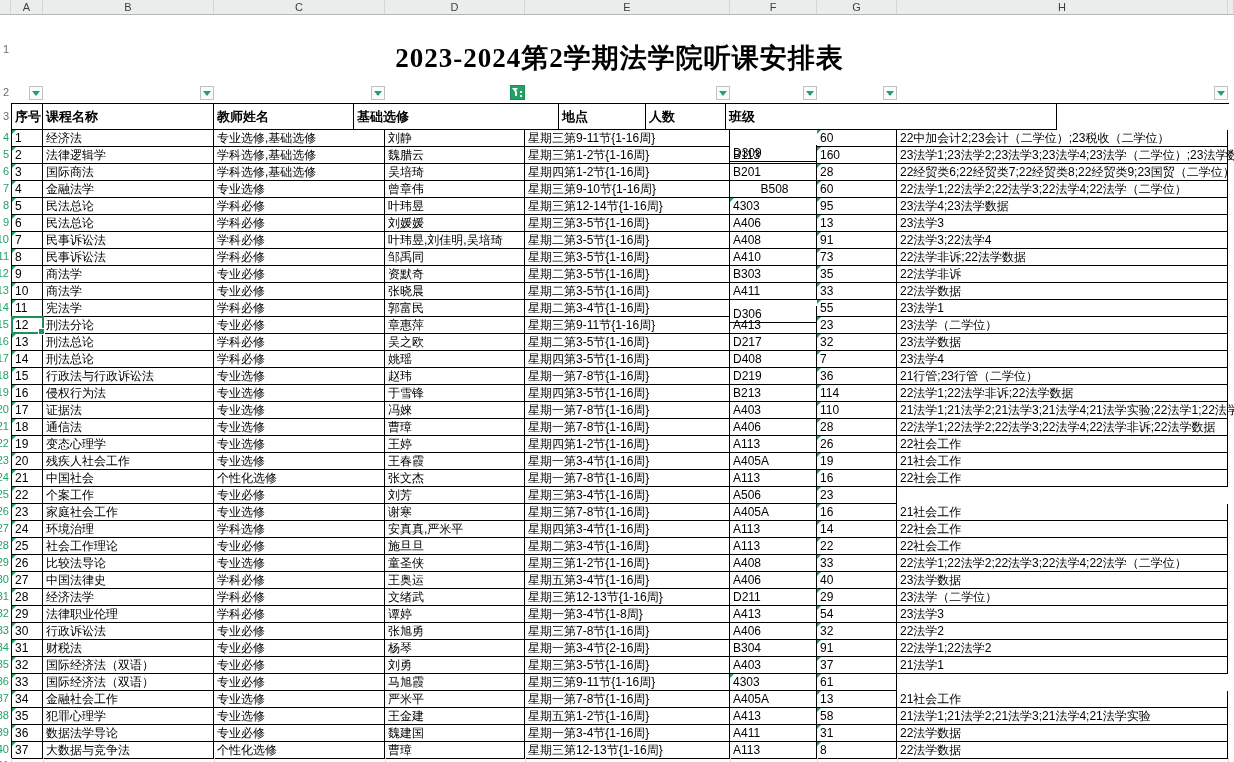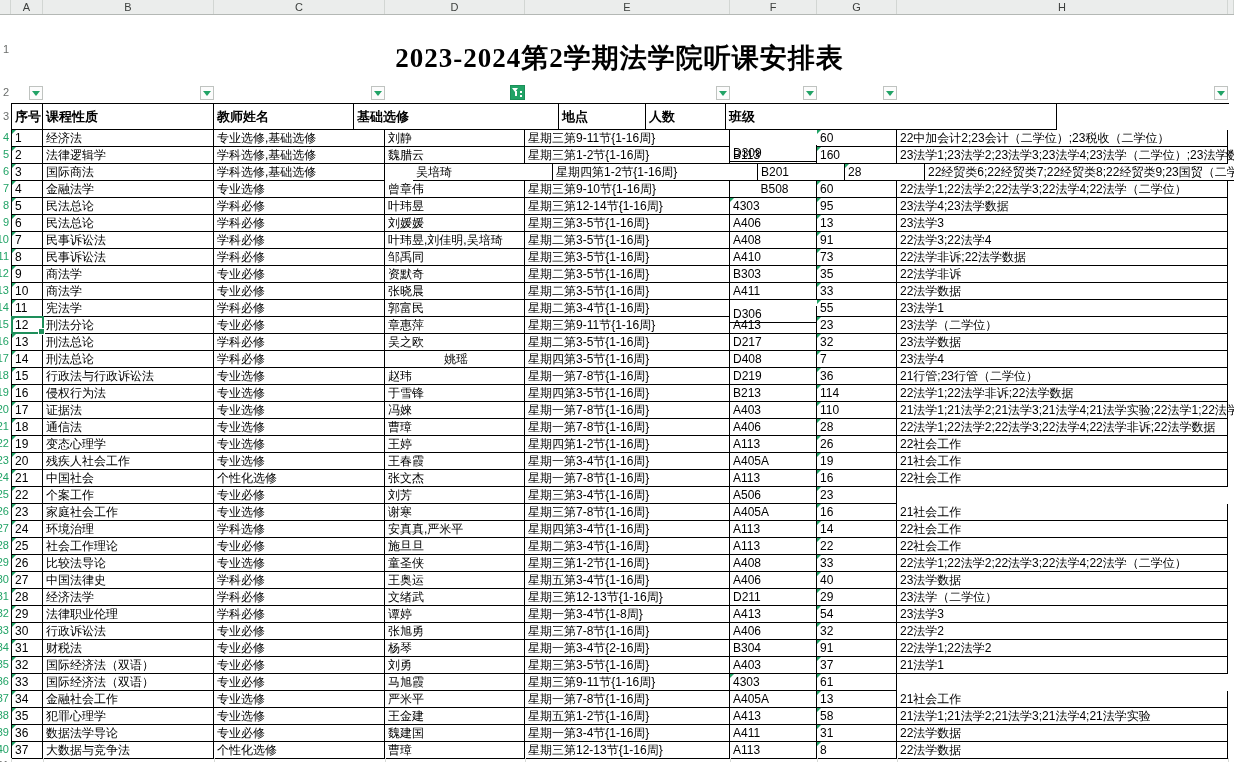--- a/index.html
+++ b/index.html
@@ -126,21 +126,21 @@
     <div class="filter-btn" style="left: 883px; top: 86px;">
       <div class="tri"></div>
     </div>
     <div class="filter-btn" style="left: 1214px; top: 86px;">
       <div class="tri"></div>
     </div>
   </div>
 <div id="table" style="width: 1217px; height: 655px;">
     <div class="trow" style="top: 0px;">
       <div class="tcell hcell" style="width: 31px;">序号</div>
-      <div class="tcell hcell" style="width: 171px;">课程性质</div>
+      <div class="tcell hcell" style="width: 171px;">课程名称</div>
       <div class="tcell hcell" style="width: 140px;">教师姓名</div>
       <div class="tcell hcell" style="width: 205px;">基础选修</div>
       <div class="tcell hcell" style="width: 87px;">地点</div>
       <div class="tcell hcell" style="width: 80px;">人数</div>
       <div class="tcell hcell" style="width: 331px;">班级</div>
     </div>
     <div class="trow" style="top: 26px;">
       <div class="tcell dcell" style="width: 31px;">1<div class="corner"></div></div>
       <div class="tcell dcell" style="width: 171px;">经济法</div>
       <div class="tcell dcell" style="width: 171px;">专业选修,基础选修</div>
@@ -157,21 +157,21 @@
       <div class="tcell dcell" style="width: 140px;">魏腊云</div>
       <div class="tcell dcell" style="width: 205px;">星期三第1-2节{1-16周}</div>
       <div class="tcell dcell" style="width: 87px;">B113</div>
       <div class="tcell dcell" style="width: 80px;">160<div class="corner"></div></div>
       <div class="tcell dcell" style="width: 331px;">23法学1;23法学2;23法学3;23法学4;23法学（二学位）;23法学数据</div>
     </div>
     <div class="trow" style="top: 60px;">
       <div class="tcell dcell" style="width: 31px;">3<div class="corner"></div></div>
       <div class="tcell dcell" style="width: 171px;">国际商法</div>
       <div class="tcell dcell" style="width: 171px;">学科选修,基础选修</div>
-      <div class="tcell dcell" style="width: 140px; margin-left: 28px;">吴培琦</div>
+      <div class="tcell dcell" style="width: 140px;">吴培琦</div>
       <div class="tcell dcell" style="width: 205px;">星期四第1-2节{1-16周}</div>
       <div class="tcell dcell" style="width: 87px;">B201</div>
       <div class="tcell dcell" style="width: 80px;">28<div class="corner"></div></div>
       <div class="tcell dcell" style="width: 331px;">22经贸类6;22经贸类7;22经贸类8;22经贸类9;23国贸（二学位）</div>
     </div>
     <div class="trow" style="top: 77px;">
       <div class="tcell dcell" style="width: 31px;">4<div class="corner"></div></div>
       <div class="tcell dcell" style="width: 171px;">金融法学</div>
       <div class="tcell dcell" style="width: 171px;">专业选修</div>
       <div class="tcell dcell" style="width: 140px;">曾章伟</div>
@@ -267,21 +267,21 @@
       <div class="tcell dcell" style="width: 140px;">吴之欧</div>
       <div class="tcell dcell" style="width: 205px;">星期二第3-5节{1-16周}</div>
       <div class="tcell dcell" style="width: 87px;">D217</div>
       <div class="tcell dcell" style="width: 80px;">32<div class="corner"></div></div>
       <div class="tcell dcell" style="width: 331px;">23法学数据</div>
     </div>
     <div class="trow" style="top: 247px;">
       <div class="tcell dcell" style="width: 31px;">14<div class="corner"></div></div>
       <div class="tcell dcell" style="width: 171px;">刑法总论</div>
       <div class="tcell dcell" style="width: 171px;">学科必修</div>
-      <div class="tcell dcell" style="width: 140px; text-align: center;">姚瑶</div>
+      <div class="tcell dcell" style="width: 140px;">姚瑶</div>
       <div class="tcell dcell" style="width: 205px;">星期四第3-5节{1-16周}</div>
       <div class="tcell dcell" style="width: 87px;">D408</div>
       <div class="tcell dcell" style="width: 80px;">7<div class="corner"></div></div>
       <div class="tcell dcell" style="width: 331px;">23法学4</div>
     </div>
     <div class="trow" style="top: 264px;">
       <div class="tcell dcell" style="width: 31px;">15<div class="corner"></div></div>
       <div class="tcell dcell" style="width: 171px;">行政法与行政诉讼法</div>
       <div class="tcell dcell" style="width: 171px;">专业选修</div>
       <div class="tcell dcell" style="width: 140px;">赵玮</div>

